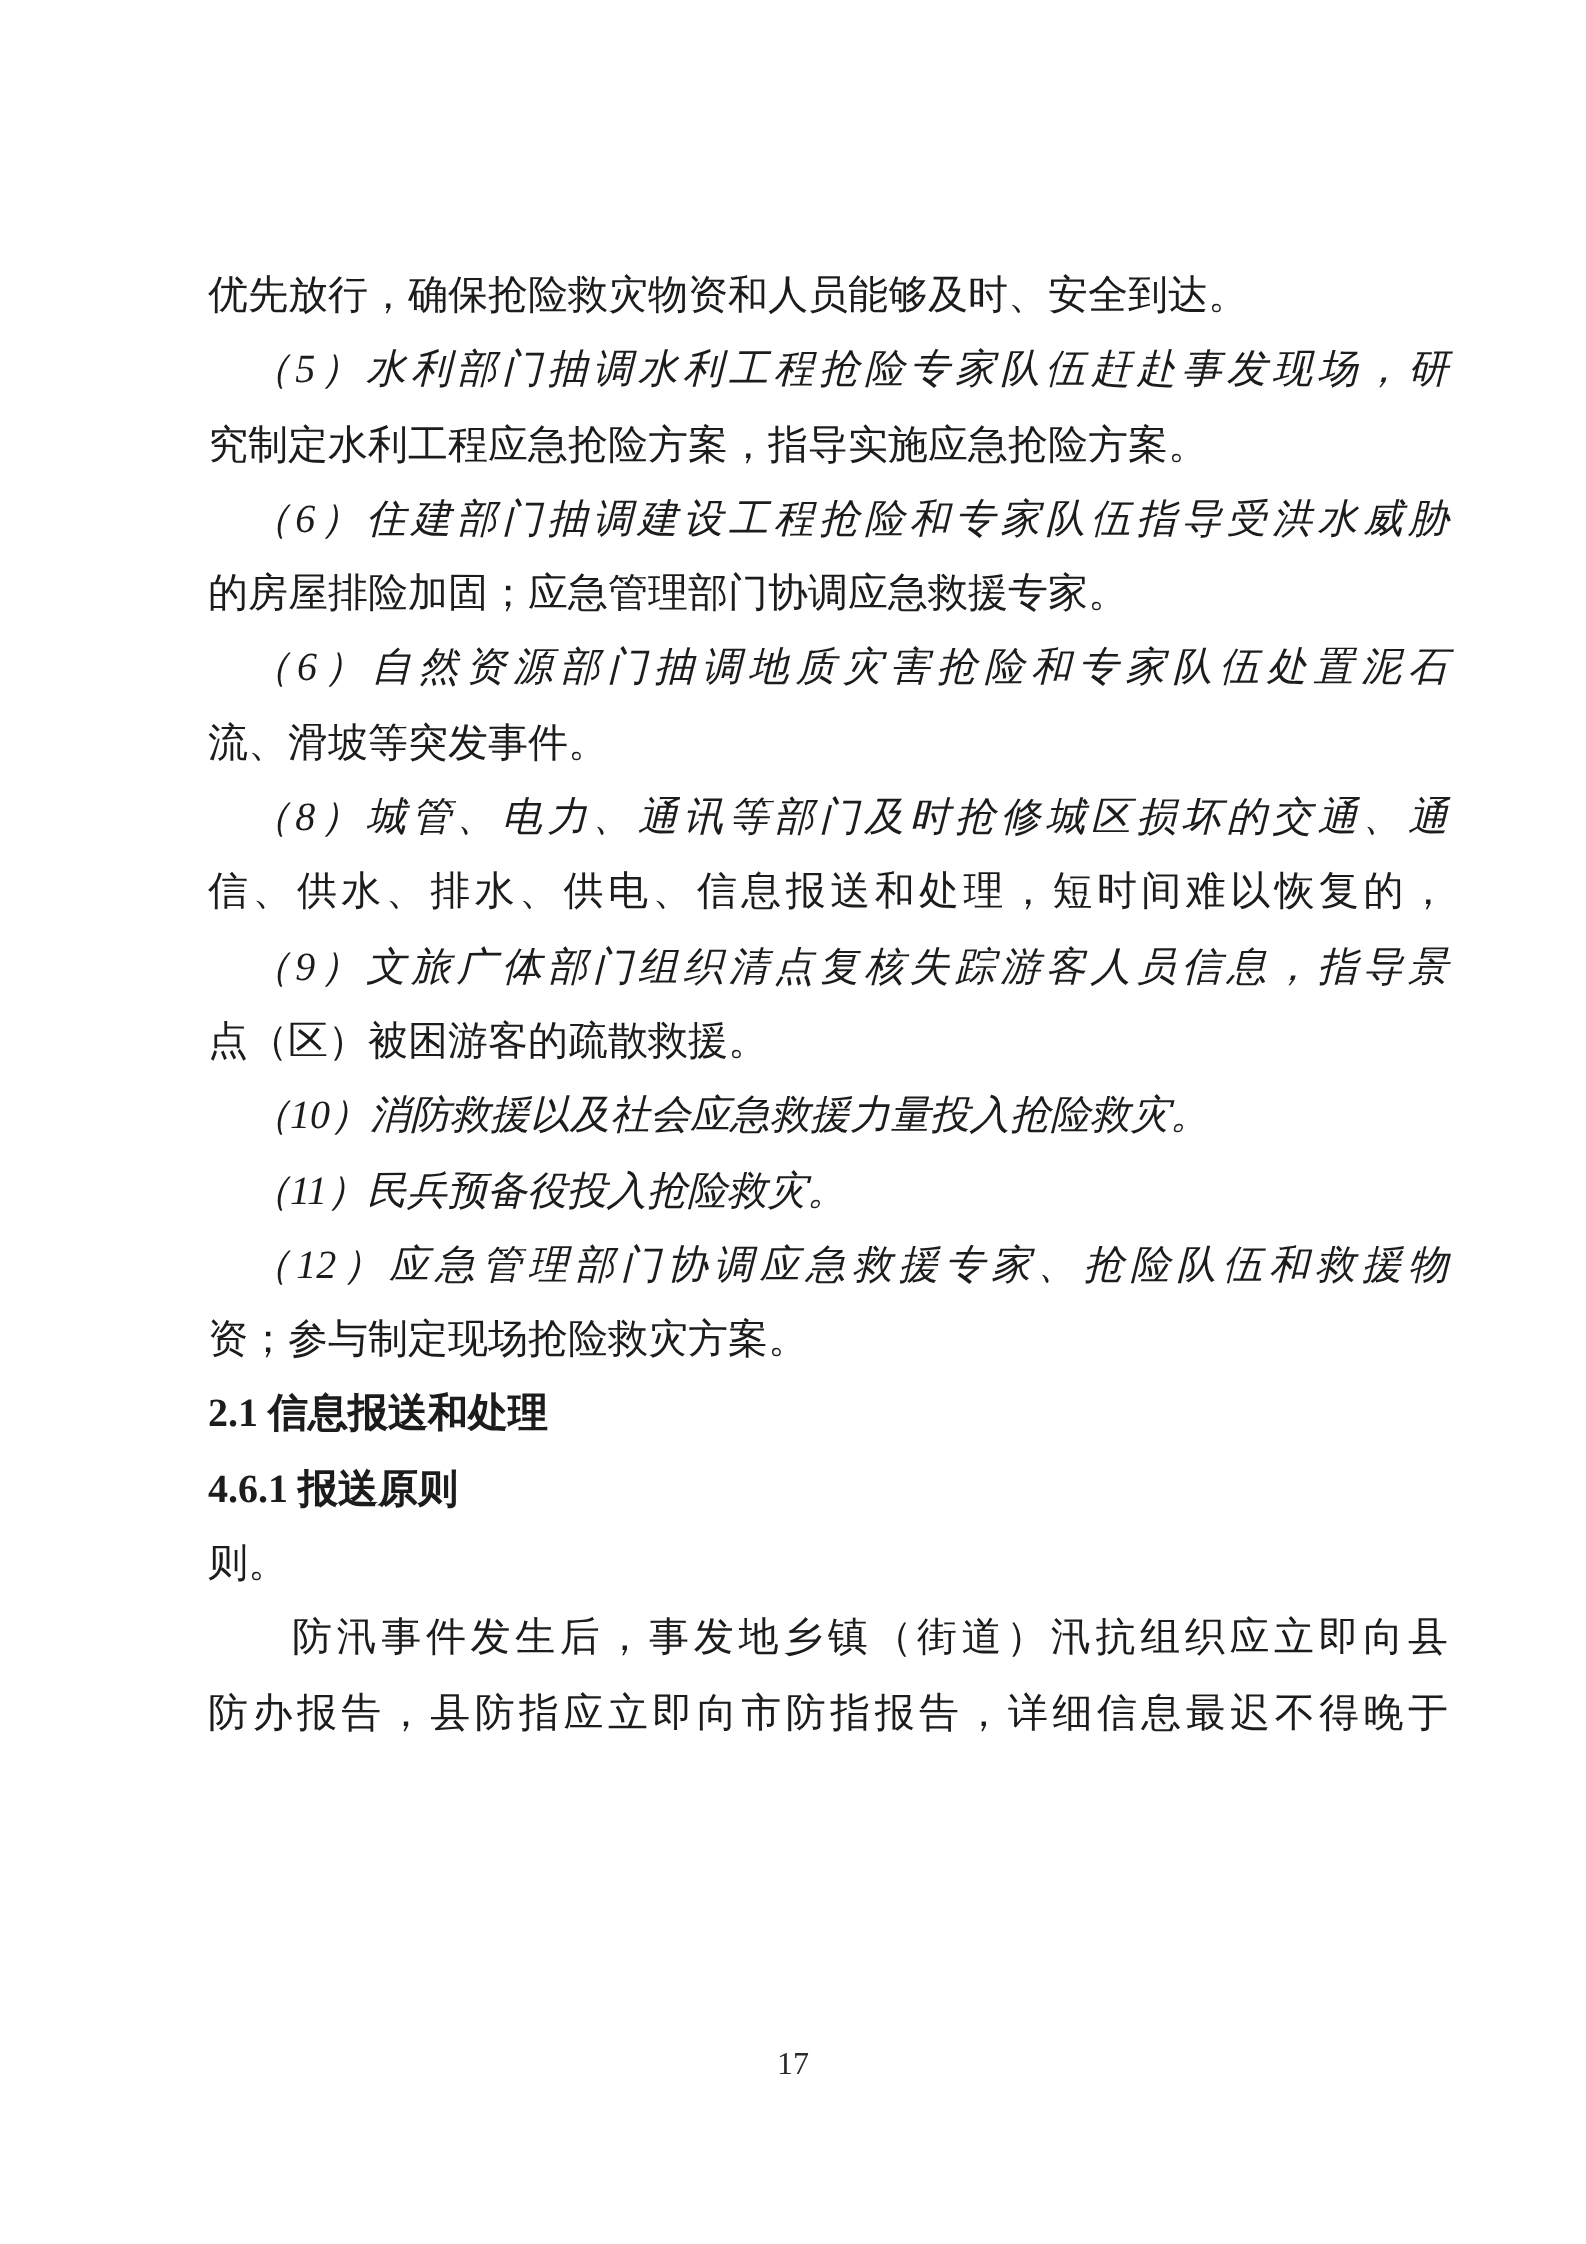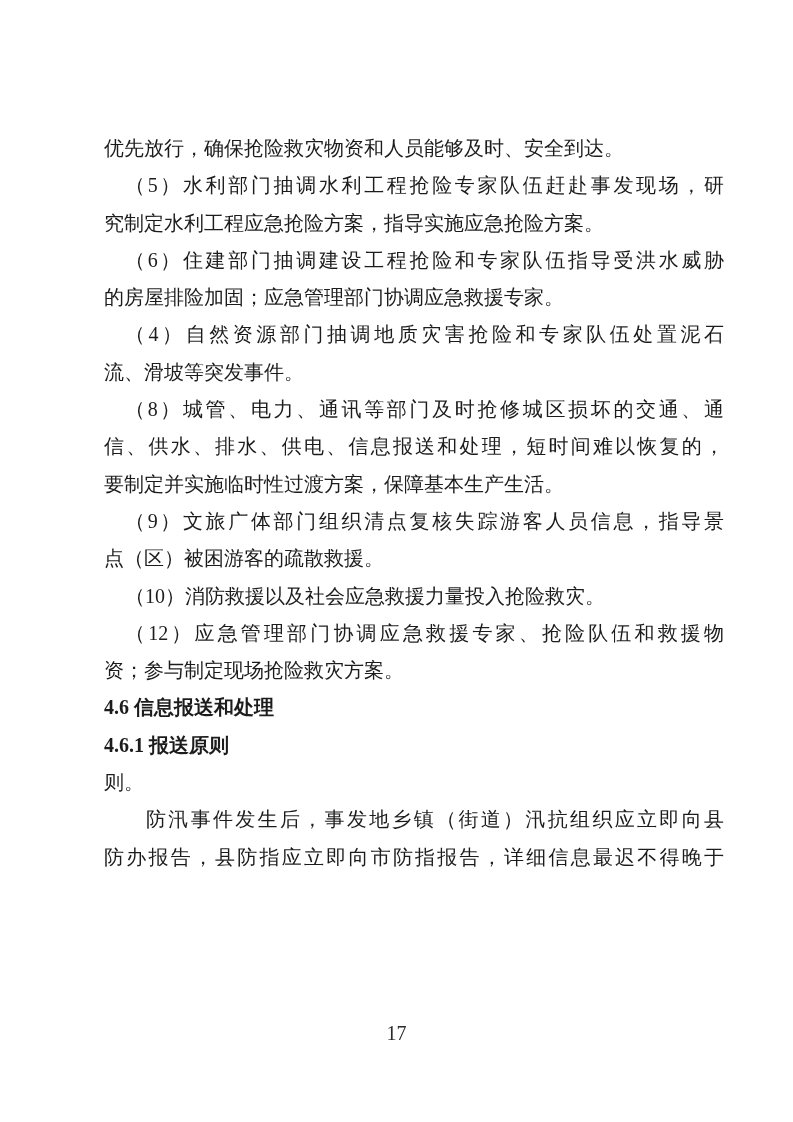--- a/index.html
+++ b/index.html
@@ -23,60 +23,60 @@
     font-size: 20px;
     line-height: 37.3px;
     text-align: left;
   }
   .line { min-height: 37.3px; }
   .line.fill {
     text-align: justify;
     text-align-last: justify;
   }
   .indent-none { text-indent: 0; }
-  .indent-num  { text-indent: 21px; }
+  .indent-num  { text-indent: 21px; font-style: italic; }
   .indent-para { text-indent: 42px; }
   .h2 { font-weight: bold; }
   .h3 { font-weight: bold; }
   .page-footer {
     position: absolute;
     top: 1022px;
     left: 0;
     width: 793px;
     text-align: center;
   }
   .page-number {
     display: inline-block;
-    font-size: 20px;
+    font-size: 16px;
     line-height: 22px;
     color: #2a2a2a;
     font-family: "Liberation Serif", "DejaVu Serif", serif;
   }
 </style>
 </head>
 <body>
 
 <div class="page">
   <div class="content">
       <div class="line body indent-none">优先放行，确保抢险救灾物资和人员能够及时、安全到达。</div>
       <div class="line body indent-num fill">（5）水利部门抽调水利工程抢险专家队伍赶赴事发现场，研</div>
       <div class="line body indent-none">究制定水利工程应急抢险方案，指导实施应急抢险方案。</div>
       <div class="line body indent-num fill">（6）住建部门抽调建设工程抢险和专家队伍指导受洪水威胁</div>
       <div class="line body indent-none">的房屋排险加固；应急管理部门协调应急救援专家。</div>
-      <div class="line body indent-num fill">（4）自然资源部门抽调地质灾害抢险和专家队伍处置泥石</div>
+      <div class="line body indent-num fill">（6）自然资源部门抽调地质灾害抢险和专家队伍处置泥石</div>
       <div class="line body indent-none">流、滑坡等突发事件。</div>
       <div class="line body indent-num fill">（8）城管、电力、通讯等部门及时抢修城区损坏的交通、通</div>
       <div class="line body indent-none fill">信、供水、排水、供电、信息报送和处理，短时间难以恢复的，</div>
-      <div class="line body indent-none">要制定并实施临时性过渡方案，保障基本生产生活。</div>
       <div class="line body indent-num fill">（9）文旅广体部门组织清点复核失踪游客人员信息，指导景</div>
       <div class="line body indent-none">点（区）被困游客的疏散救援。</div>
       <div class="line body indent-num">（10）消防救援以及社会应急救援力量投入抢险救灾。</div>
+      <div class="line body indent-num">（11）民兵预备役投入抢险救灾。</div>
       <div class="line body indent-num fill">（12）应急管理部门协调应急救援专家、抢险队伍和救援物</div>
       <div class="line body indent-none">资；参与制定现场抢险救灾方案。</div>
-      <div class="line h2 indent-none">4.6 信息报送和处理</div>
+      <div class="line h2 indent-none">2.1 信息报送和处理</div>
       <div class="line h3 indent-none">4.6.1 报送原则</div>
       <div class="line body indent-none">则。</div>
       <div class="line body indent-para fill">防汛事件发生后，事发地乡镇（街道）汛抗组织应立即向县</div>
       <div class="line body indent-none fill">防办报告，县防指应立即向市防指报告，详细信息最迟不得晚于</div>
     </div>
   <div class="page-footer">
     <span class="page-number">17</span>
   </div>
 </div>
 

